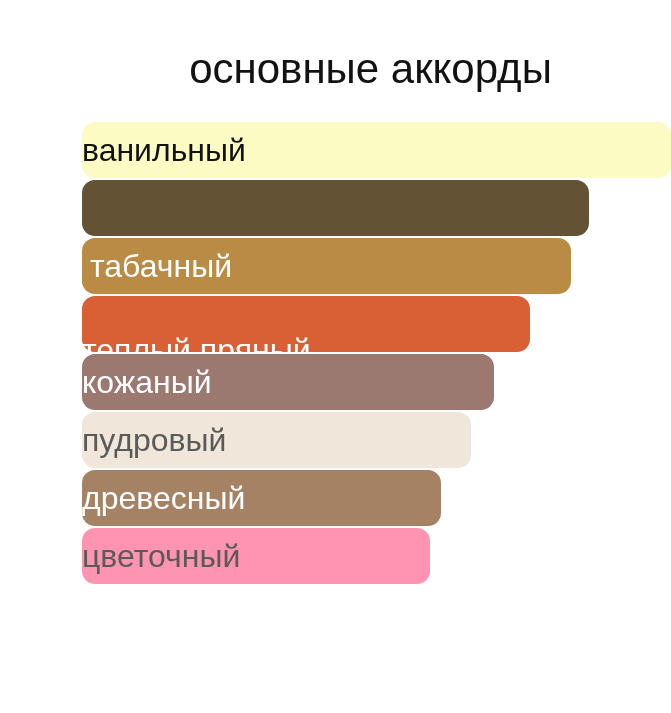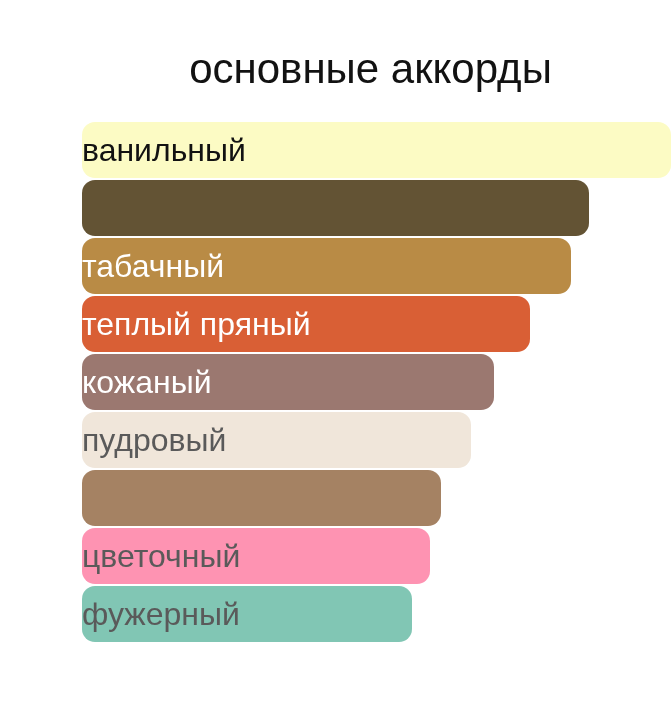--- a/index.html
+++ b/index.html
@@ -81,52 +81,49 @@
         <div class="bar" style="width: 589px; background: rgb(252, 251, 196);"></div>
         <div class="bar-label" style="color: rgb(18, 18, 18); width: 589px;">
           <span class="label-inner">ванильный</span>
         </div>
       </div>
       <div class="bar-row">
         <div class="bar" style="width: 506.54px; background: rgb(99, 83, 52);"></div>
       </div>
       <div class="bar-row">
         <div class="bar" style="width: 488.87px; background: rgb(185, 139, 69);"></div>
-        <div class="bar-label" style="color: rgb(255, 255, 255); width: 522px;">
+        <div class="bar-label" style="color: rgb(255, 255, 255); width: 522px; padding-left: 8px;">
           <span class="label-inner">табачный</span>
         </div>
       </div>
       <div class="bar-row">
         <div class="bar" style="width: 447.64px; background: rgb(217, 95, 53);"></div>
-        <div class="bar-label" style="color: rgb(255, 255, 255); width: 447.64px;">
+        <div class="bar-label" style="color: rgb(255, 255, 255); width: 447.64px; margin-top: 26px;">
           <span class="label-inner">теплый пряный</span>
         </div>
       </div>
       <div class="bar-row">
         <div class="bar" style="width: 412.3px; background: rgb(155, 120, 112);"></div>
         <div class="bar-label" style="color: rgb(255, 255, 255); width: 446px;">
           <span class="label-inner">кожаный</span>
         </div>
       </div>
       <div class="bar-row">
         <div class="bar" style="width: 388.74px; background: rgb(240, 230, 218);"></div>
         <div class="bar-label" style="color: rgb(90, 90, 90); width: 323px;">
           <span class="label-inner">пудровый</span>
         </div>
       </div>
       <div class="bar-row">
         <div class="bar" style="width: 359.29px; background: rgb(165, 130, 99);"></div>
+        <div class="bar-label" style="color: rgb(255, 255, 255); width: 359.29px;">
+          <span class="label-inner">древесный</span>
+        </div>
       </div>
       <div class="bar-row">
         <div class="bar" style="width: 347.51px; background: rgb(254, 147, 178);"></div>
         <div class="bar-label" style="color: rgb(90, 90, 90); width: 347.51px;">
           <span class="label-inner">цветочный</span>
         </div>
       </div>
-      <div class="bar-row">
-        <div class="bar" style="width: 329.84px; background: rgb(129, 198, 180);"></div>
-        <div class="bar-label" style="color: rgb(90, 90, 90); width: 329.84px;">
-          <span class="label-inner">фужерный</span>
-        </div>
-      </div>
     </div>
 
 </div>
 
 </body></html>

